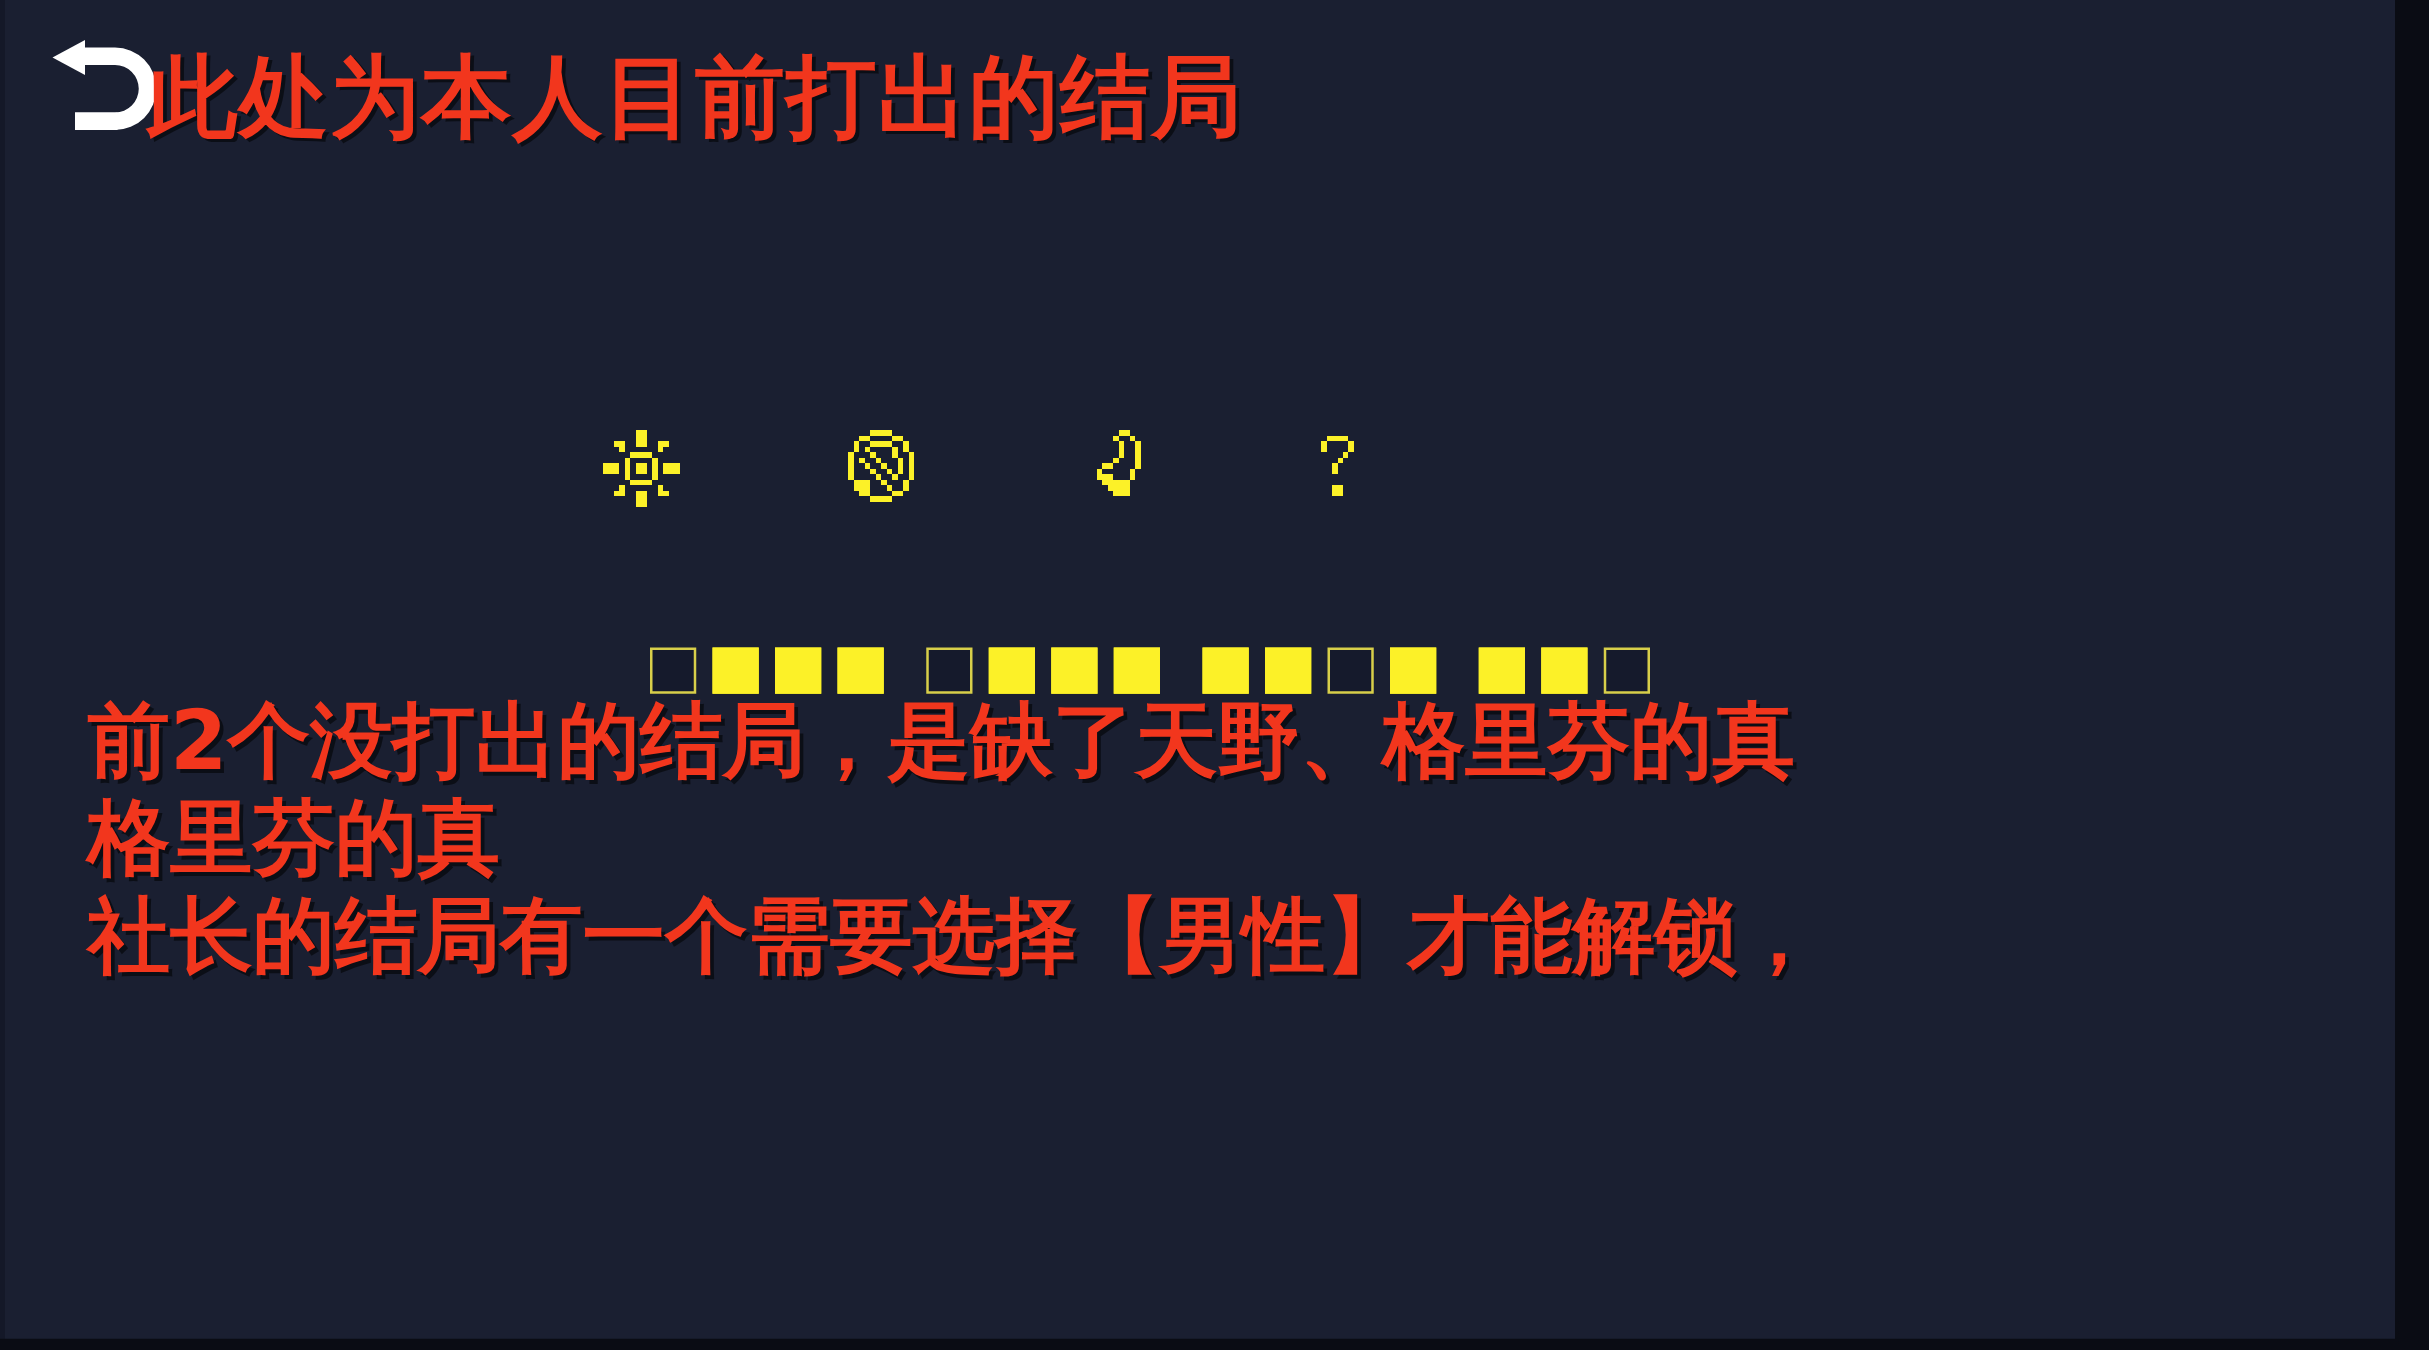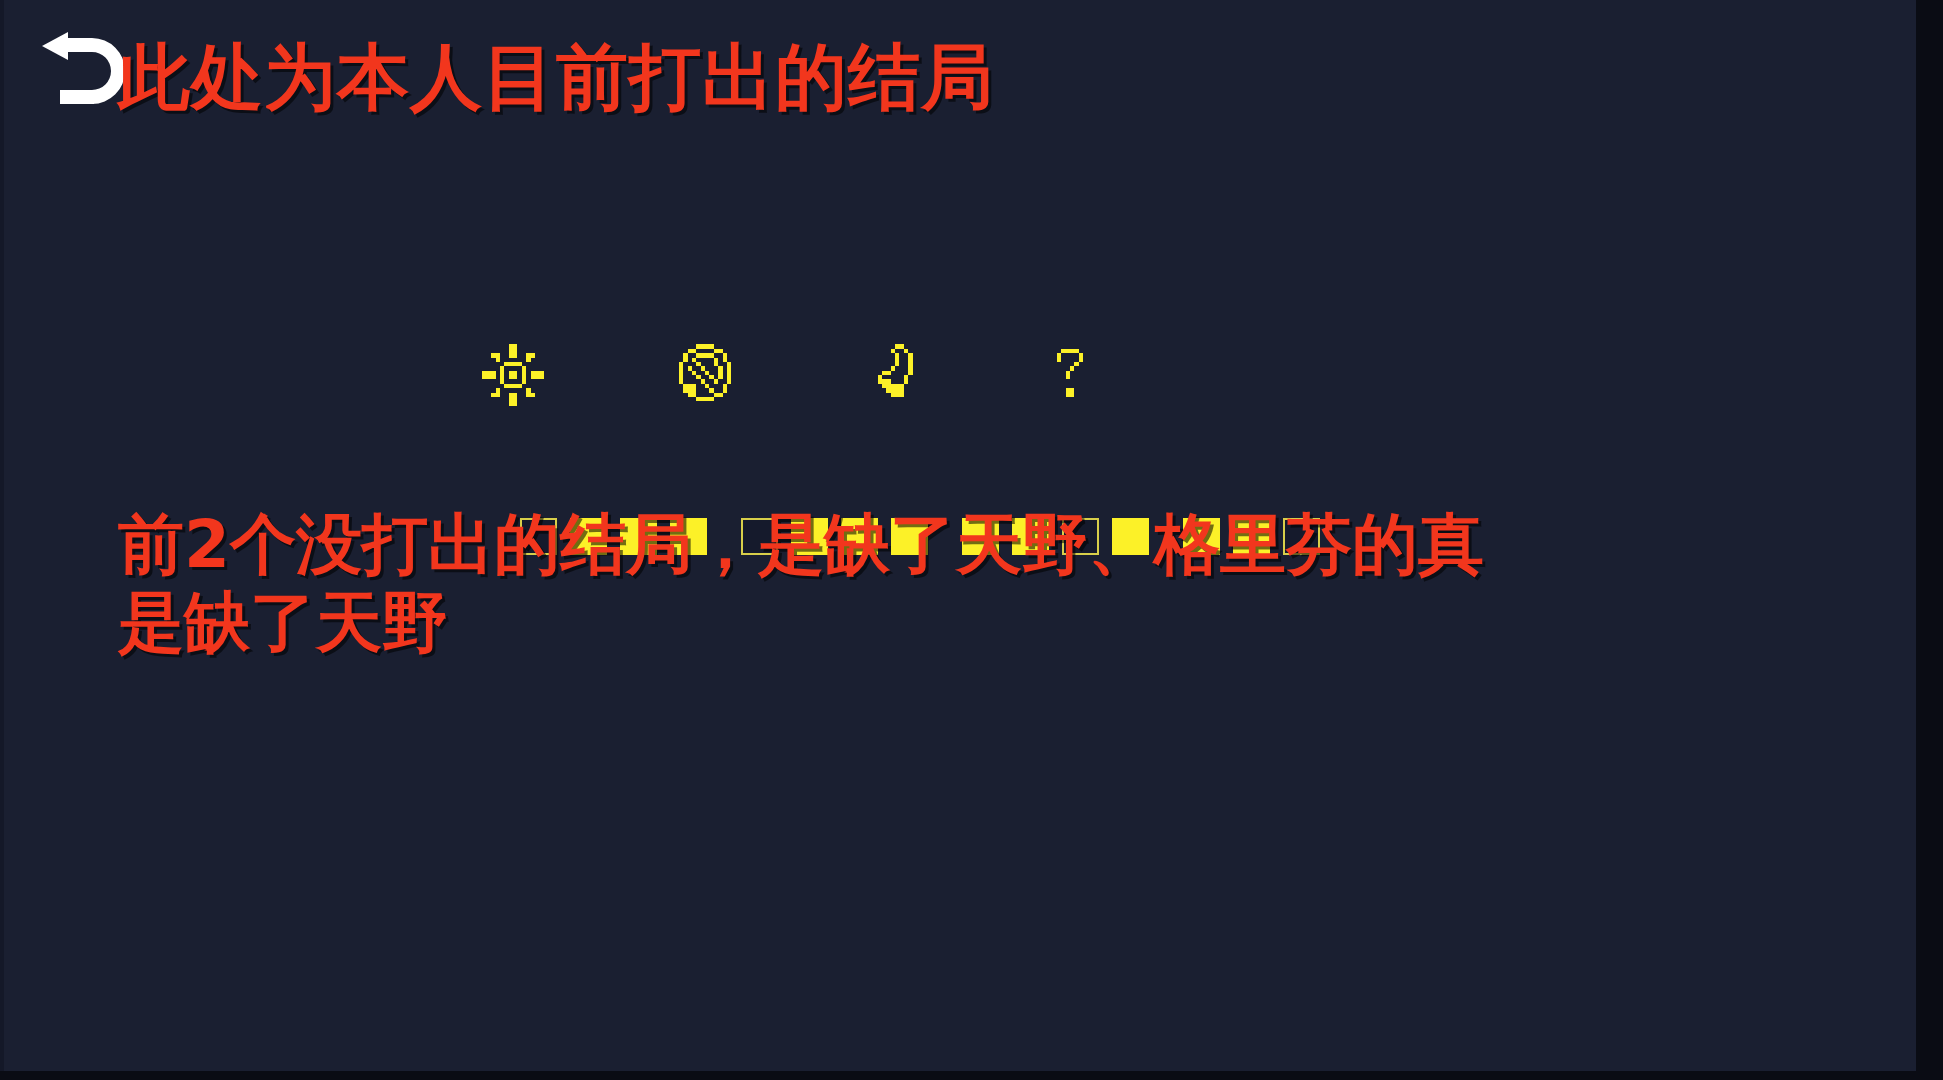--- a/index.html
+++ b/index.html
@@ -23,21 +23,21 @@
 
   
   .anno{position:absolute;color:#f2361d;white-space:nowrap;
         font-family:"DejaVu Sans",sans-serif;font-weight:700;
         letter-spacing:1px;
         text-shadow:3px 3px 0 rgba(0,0,0,.55);}
 
   #anno-line1{left:118px;top:30px;font-size:72px;}
   #anno-line2{left:395px;top:175px;font-size:74px;}
 
-  #anno-block{position:absolute;left:70px;top:506px;width:1500px;margin-left:48px;}
+  #anno-block{position:absolute;left:70px;top:554px;width:1500px;}
   #anno-block .bl{color:#f2361d;font-weight:700;font-size:66px;
                   line-height:78px;white-space:nowrap;
                   text-shadow:3px 3px 0 rgba(0,0,0,.55);}
 
   
   #icon-row{position:absolute;left:430px;top:340px;width:960px;height:80px;}
   .wicon{position:absolute;top:0;width:70px;height:70px;}
   .wicon svg{display:block;width:70px;height:70px;}
   #icon-sun{left:48px;}
   #icon-cloud{left:240px;}
@@ -197,16 +197,17 @@
       </div>
       <div class="sq-group">
         <div class="sq on"></div>
         <div class="sq on"></div>
         <div class="sq off"></div>
       </div>
     </div>
 
   <div id="anno-block">
     <div class="bl">前2个没打出的结局，是缺了天野、格里芬的真</div>
-    <div class="bl">是缺了天野</div>
+    <div class="bl">格里芬的真</div>
+    <div class="bl">社长的结局有一个需要选择【男性】才能解锁，</div>
   </div>
 
 </div>
 
 </body></html>

